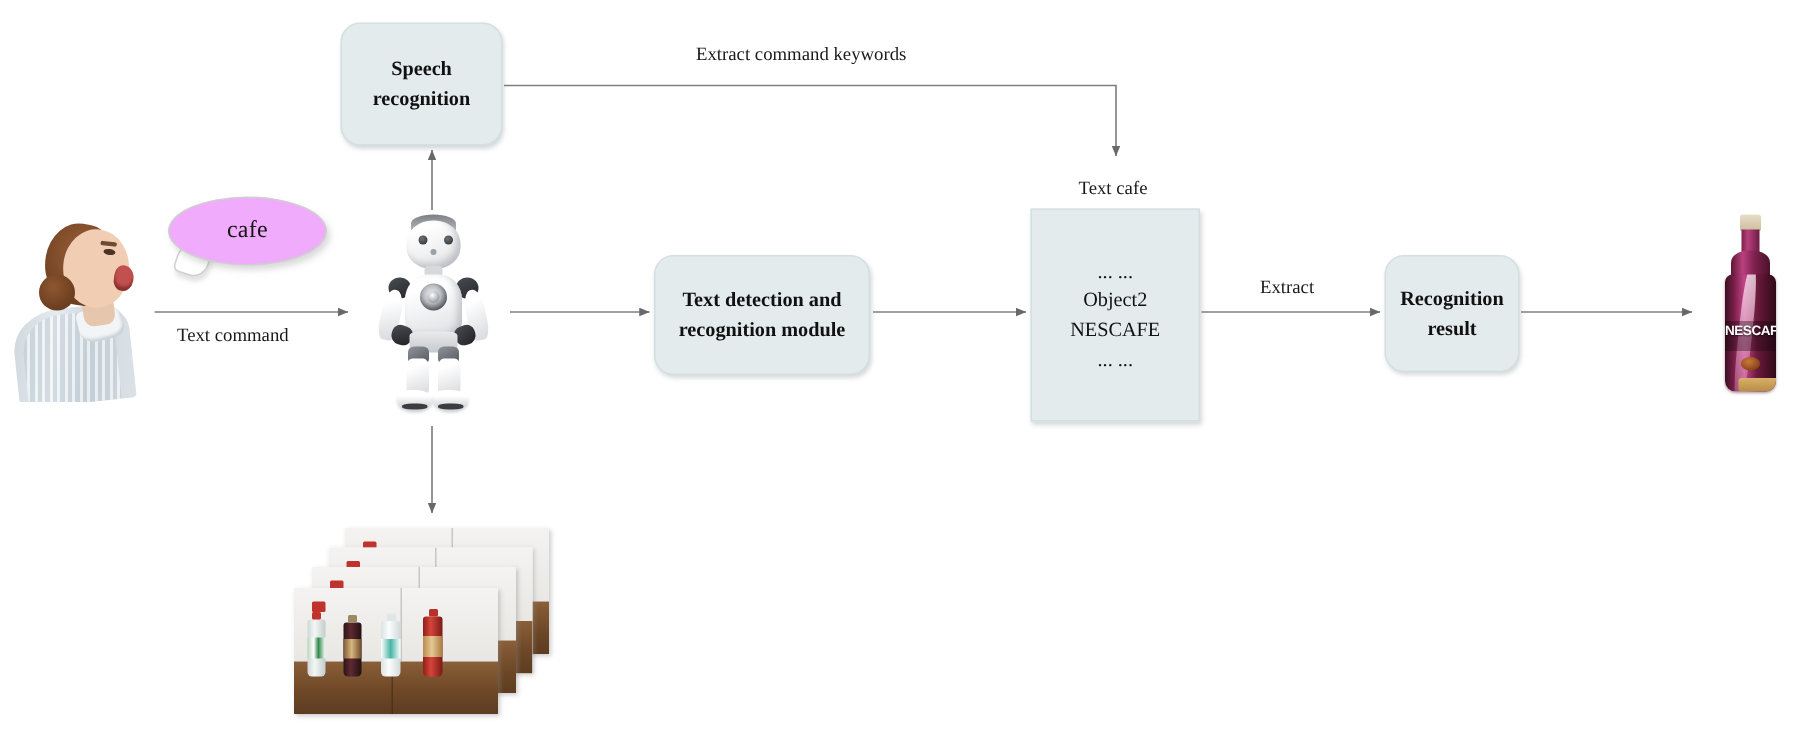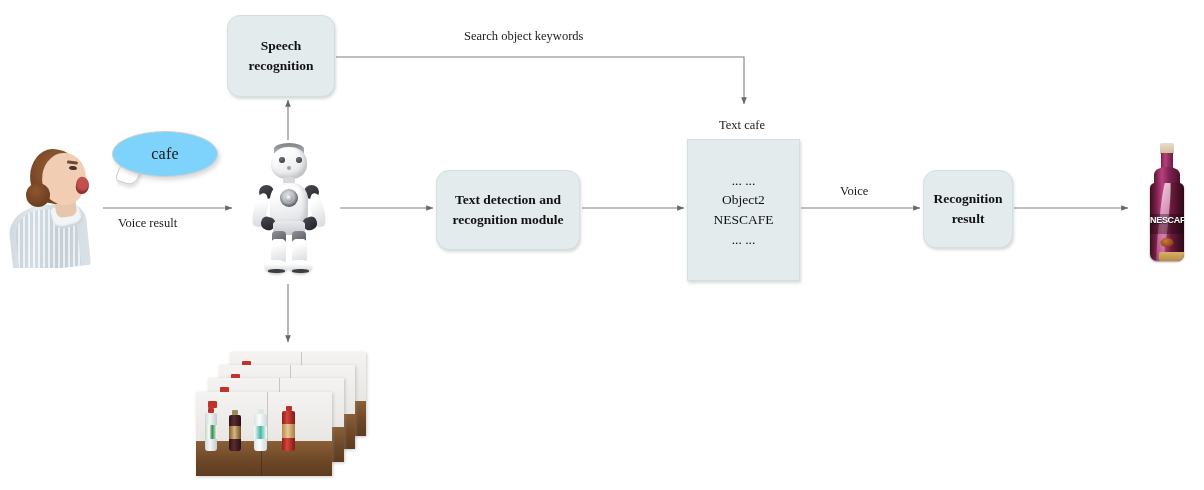--- a/index.html
+++ b/index.html
@@ -53,21 +53,21 @@
   .bubble-wrap {
     position: absolute;
     left: 112px; top: 131px;
     width: 104px; height: 58px;
   }
   .bubble-oval {
     position: absolute;
     left: 0; top: 0;
     width: 104px; height: 44px;
     border: 1.6px solid #cfcfcf;
-    background: #7dd3fc;
+    background: #f0abfc;
     border-radius: 50% / 50%;
     box-shadow: 2px 3px 4px rgba(150,150,150,0.35);
     display: flex;
     align-items: center;
     justify-content: center;
   }
   .bubble-text {
     font-size: 16px;
     color: #161616;
     letter-spacing: 0.2px;
@@ -626,27 +626,27 @@
 Object2
 NESCAFE
 ... ...</span>
   </div>
 
   <div class="box rounded" style="left:923px; top:170px; width:90px; height:78px;">
     <span class="box-text">Recognition
 result</span>
   </div>
 
-  <div class="edge-label" style="left:118px; top:216px;">Voice result</div>
-
-  <div class="edge-label" style="left:464px; top:29px;">Search object keywords</div>
+  <div class="edge-label" style="left:118px; top:216px;">Text command</div>
+
+  <div class="edge-label" style="left:464px; top:29px;">Extract command keywords</div>
 
   <div class="edge-label" style="left:719px; top:118px;">Text cafe</div>
 
-  <div class="edge-label" style="left:840px; top:184px;">Voice</div>
+  <div class="edge-label" style="left:840px; top:184px;">Extract</div>
 
   <div class="product">
     <div class="p-cap"></div>
     <div class="p-neck"></div>
     <div class="p-shoulder"></div>
     <div class="p-body">
       <div class="p-swoosh"></div>
       <div class="p-label"></div>
       <div class="p-brand">NESCAFE</div>
       <div class="p-sub"></div>

